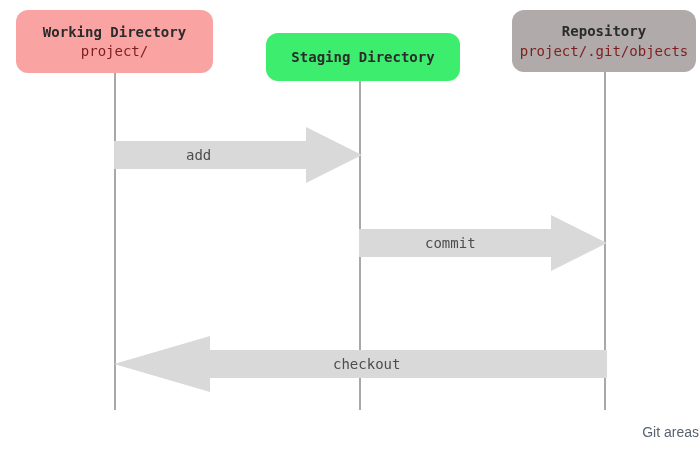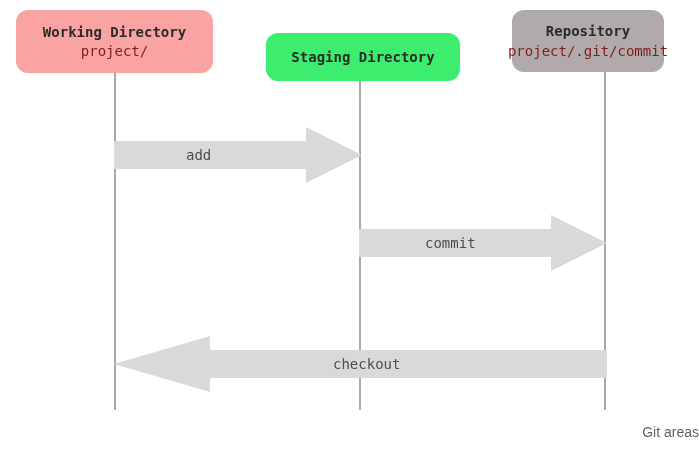--- a/index.html
+++ b/index.html
@@ -48,21 +48,21 @@
   #box-working {
     left: 16px;  top: 10px;  width: 197px; height: 63px;
     background: #f9a3a3;
   }
   #box-staging {
     left: 266px; top: 10px;  width: 194px; height: 48px;
     background: #3ced6e;
     margin-top: 23px;
   }
   #box-repository {
-    left: 512px; top: 10px;  width: 152px; height: 62px;
+    left: 512px; top: 10px;  width: 184px; height: 62px;
     background: #b0aaaa;
   }
 
   
   .lifeline {
     position: absolute;
     width: 2px;
     background: #a8a8a8;
   }
   #lifeline-working    { left: 114px; top: 73px; height: 337px; }
@@ -116,21 +116,21 @@
     <div class="node-title">Working Directory</div>
     <div class="node-path">project/</div>
   </div>
 
   <div class="node-box" id="box-staging">
     <div class="node-title">Staging Directory</div>
   </div>
 
   <div class="node-box" id="box-repository">
     <div class="node-title">Repository</div>
-    <div class="node-path">project/.git/commit</div>
+    <div class="node-path">project/.git/objects</div>
   </div>
 
   <div class="arrow" id="arrow-add">
     <svg width="248" height="56" viewBox="0 0 248 56">
       <polygon points="0,14 192,14 192,0 248,28 192,56 192,42 0,42" fill="#d9d9d9"></polygon>
     </svg>
     <span class="arrow-label">add</span>
   </div>
 
   <div class="arrow" id="arrow-commit">

